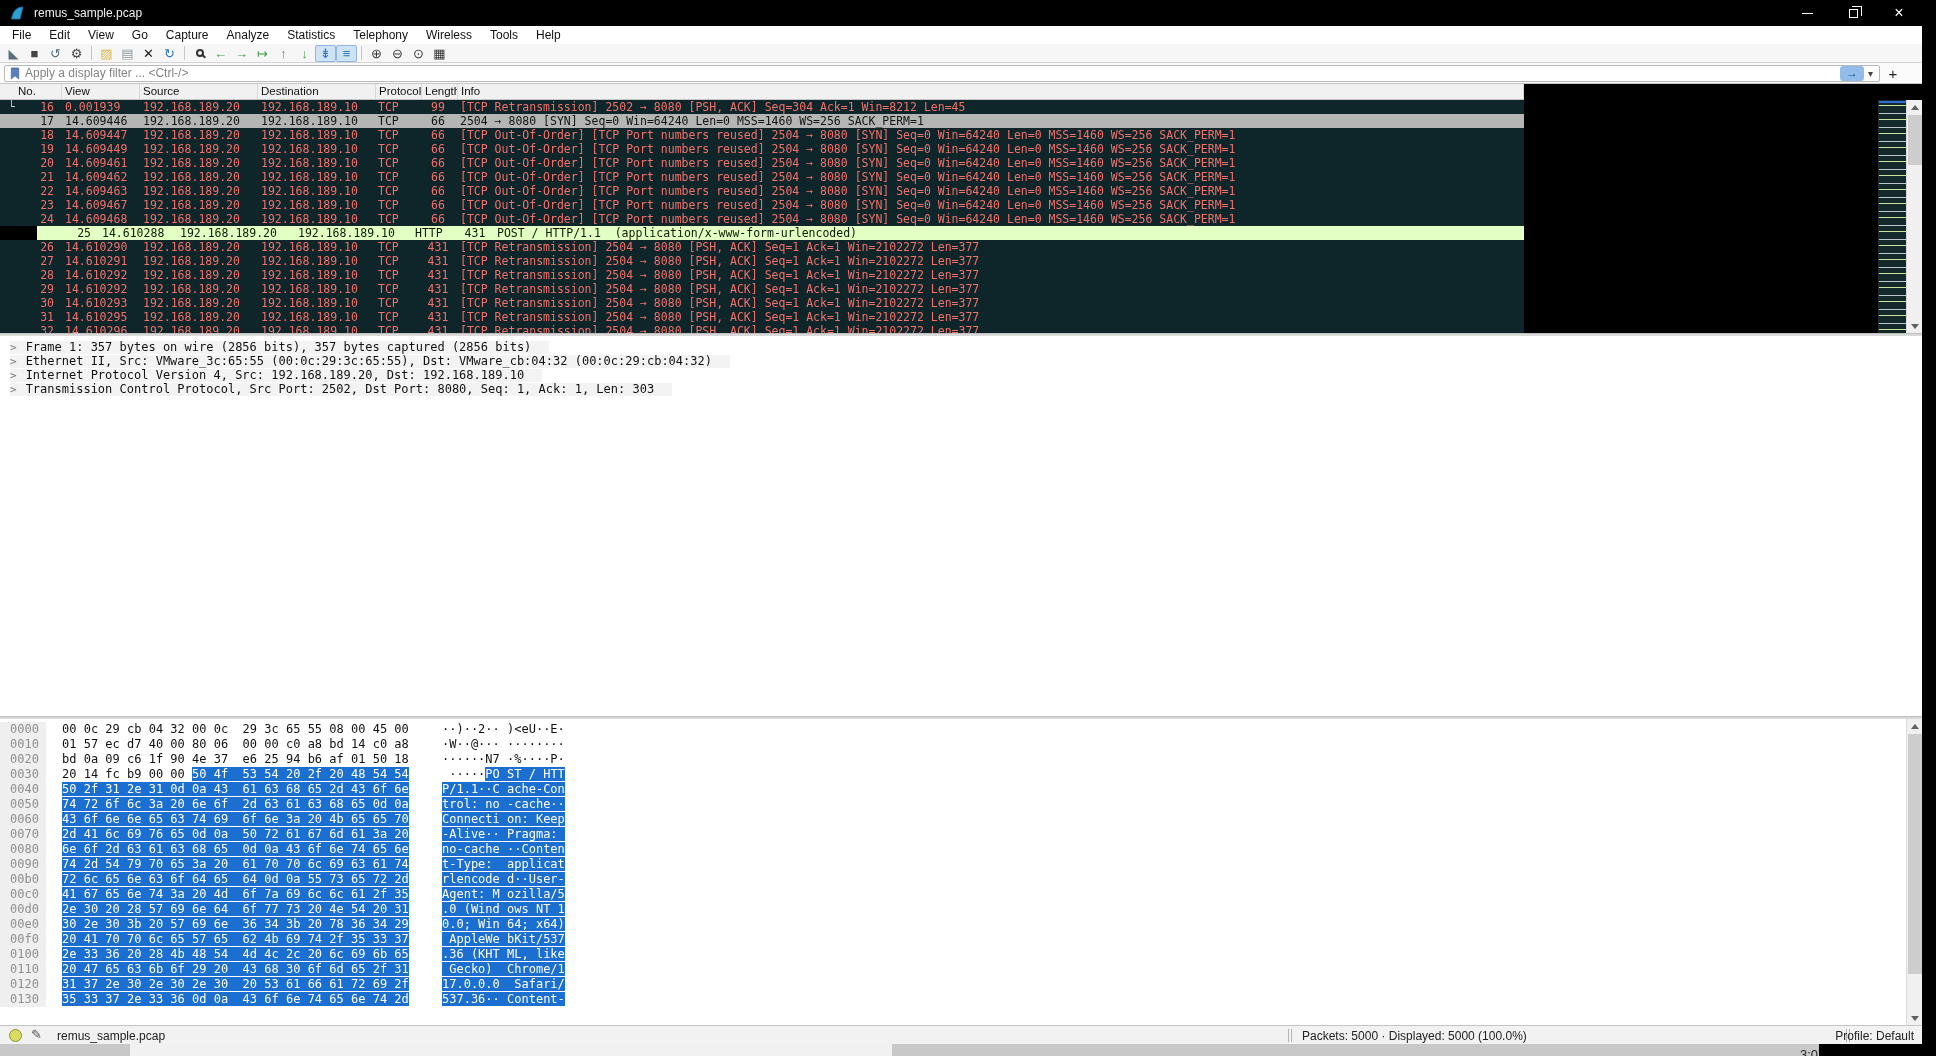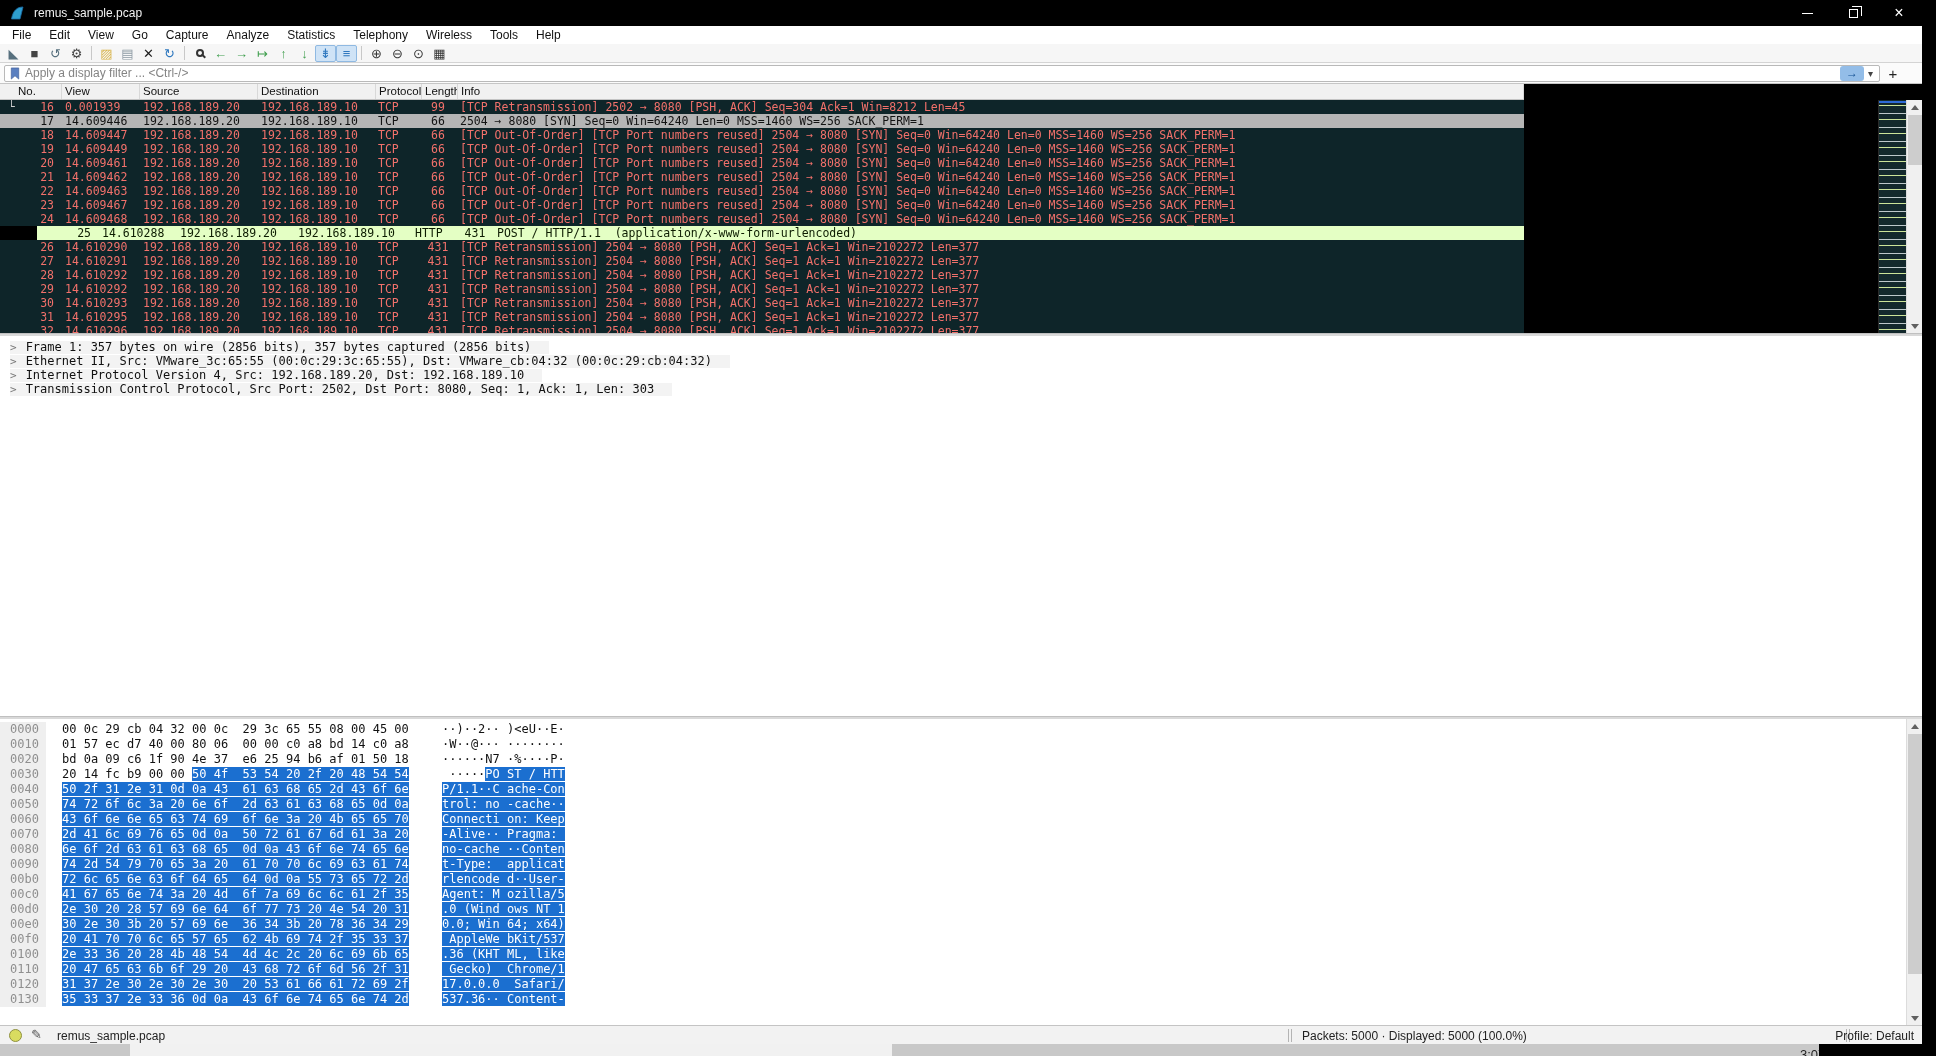--- a/index.html
+++ b/index.html
@@ -280,21 +280,21 @@
           <div class="hrow"><span class="off">0060</span><span class="hx"><span class="hsel">43 6f 6e 6e 65 63 74 69  6f 6e 3a 20 4b 65 65 70</span></span><span class="asc"><span class="hsel">Connecti on: Keep</span></span></div>
           <div class="hrow"><span class="off">0070</span><span class="hx"><span class="hsel">2d 41 6c 69 76 65 0d 0a  50 72 61 67 6d 61 3a 20</span></span><span class="asc"><span class="hsel">-Alive·· Pragma: </span></span></div>
           <div class="hrow"><span class="off">0080</span><span class="hx"><span class="hsel">6e 6f 2d 63 61 63 68 65  0d 0a 43 6f 6e 74 65 6e</span></span><span class="asc"><span class="hsel">no-cache ··Conten</span></span></div>
           <div class="hrow"><span class="off">0090</span><span class="hx"><span class="hsel">74 2d 54 79 70 65 3a 20  61 70 70 6c 69 63 61 74</span></span><span class="asc"><span class="hsel">t-Type:  applicat</span></span></div>
           <div class="hrow"><span class="off">00b0</span><span class="hx"><span class="hsel">72 6c 65 6e 63 6f 64 65  64 0d 0a 55 73 65 72 2d</span></span><span class="asc"><span class="hsel">rlencode d··User-</span></span></div>
           <div class="hrow"><span class="off">00c0</span><span class="hx"><span class="hsel">41 67 65 6e 74 3a 20 4d  6f 7a 69 6c 6c 61 2f 35</span></span><span class="asc"><span class="hsel">Agent: M ozilla/5</span></span></div>
           <div class="hrow"><span class="off">00d0</span><span class="hx"><span class="hsel">2e 30 20 28 57 69 6e 64  6f 77 73 20 4e 54 20 31</span></span><span class="asc"><span class="hsel">.0 (Wind ows NT 1</span></span></div>
           <div class="hrow"><span class="off">00e0</span><span class="hx"><span class="hsel">30 2e 30 3b 20 57 69 6e  36 34 3b 20 78 36 34 29</span></span><span class="asc"><span class="hsel">0.0; Win 64; x64)</span></span></div>
           <div class="hrow"><span class="off">00f0</span><span class="hx"><span class="hsel">20 41 70 70 6c 65 57 65  62 4b 69 74 2f 35 33 37</span></span><span class="asc"><span class="hsel"> AppleWe bKit/537</span></span></div>
           <div class="hrow"><span class="off">0100</span><span class="hx"><span class="hsel">2e 33 36 20 28 4b 48 54  4d 4c 2c 20 6c 69 6b 65</span></span><span class="asc"><span class="hsel">.36 (KHT ML, like</span></span></div>
-          <div class="hrow"><span class="off">0110</span><span class="hx"><span class="hsel">20 47 65 63 6b 6f 29 20  43 68 72 6f 6d 56 2f 31</span></span><span class="asc"><span class="hsel"> Gecko)  Chrome/1</span></span></div>
+          <div class="hrow"><span class="off">0110</span><span class="hx"><span class="hsel">20 47 65 63 6b 6f 29 20  43 68 30 6f 6d 65 2f 31</span></span><span class="asc"><span class="hsel"> Gecko)  Chrome/1</span></span></div>
           <div class="hrow"><span class="off">0120</span><span class="hx"><span class="hsel">31 37 2e 30 2e 30 2e 30  20 53 61 66 61 72 69 2f</span></span><span class="asc"><span class="hsel">17.0.0.0  Safari/</span></span></div>
           <div class="hrow"><span class="off">0130</span><span class="hx"><span class="hsel">35 33 37 2e 33 36 0d 0a  43 6f 6e 74 65 6e 74 2d</span></span><span class="asc"><span class="hsel">537.36·· Content-</span></span></div>
         </div>
       <div class="vscroll">
         <div class="sarrow up"></div>
         <div class="sthumb"></div>
         <div class="sarrow down"></div>
       </div>
     </div>
 

